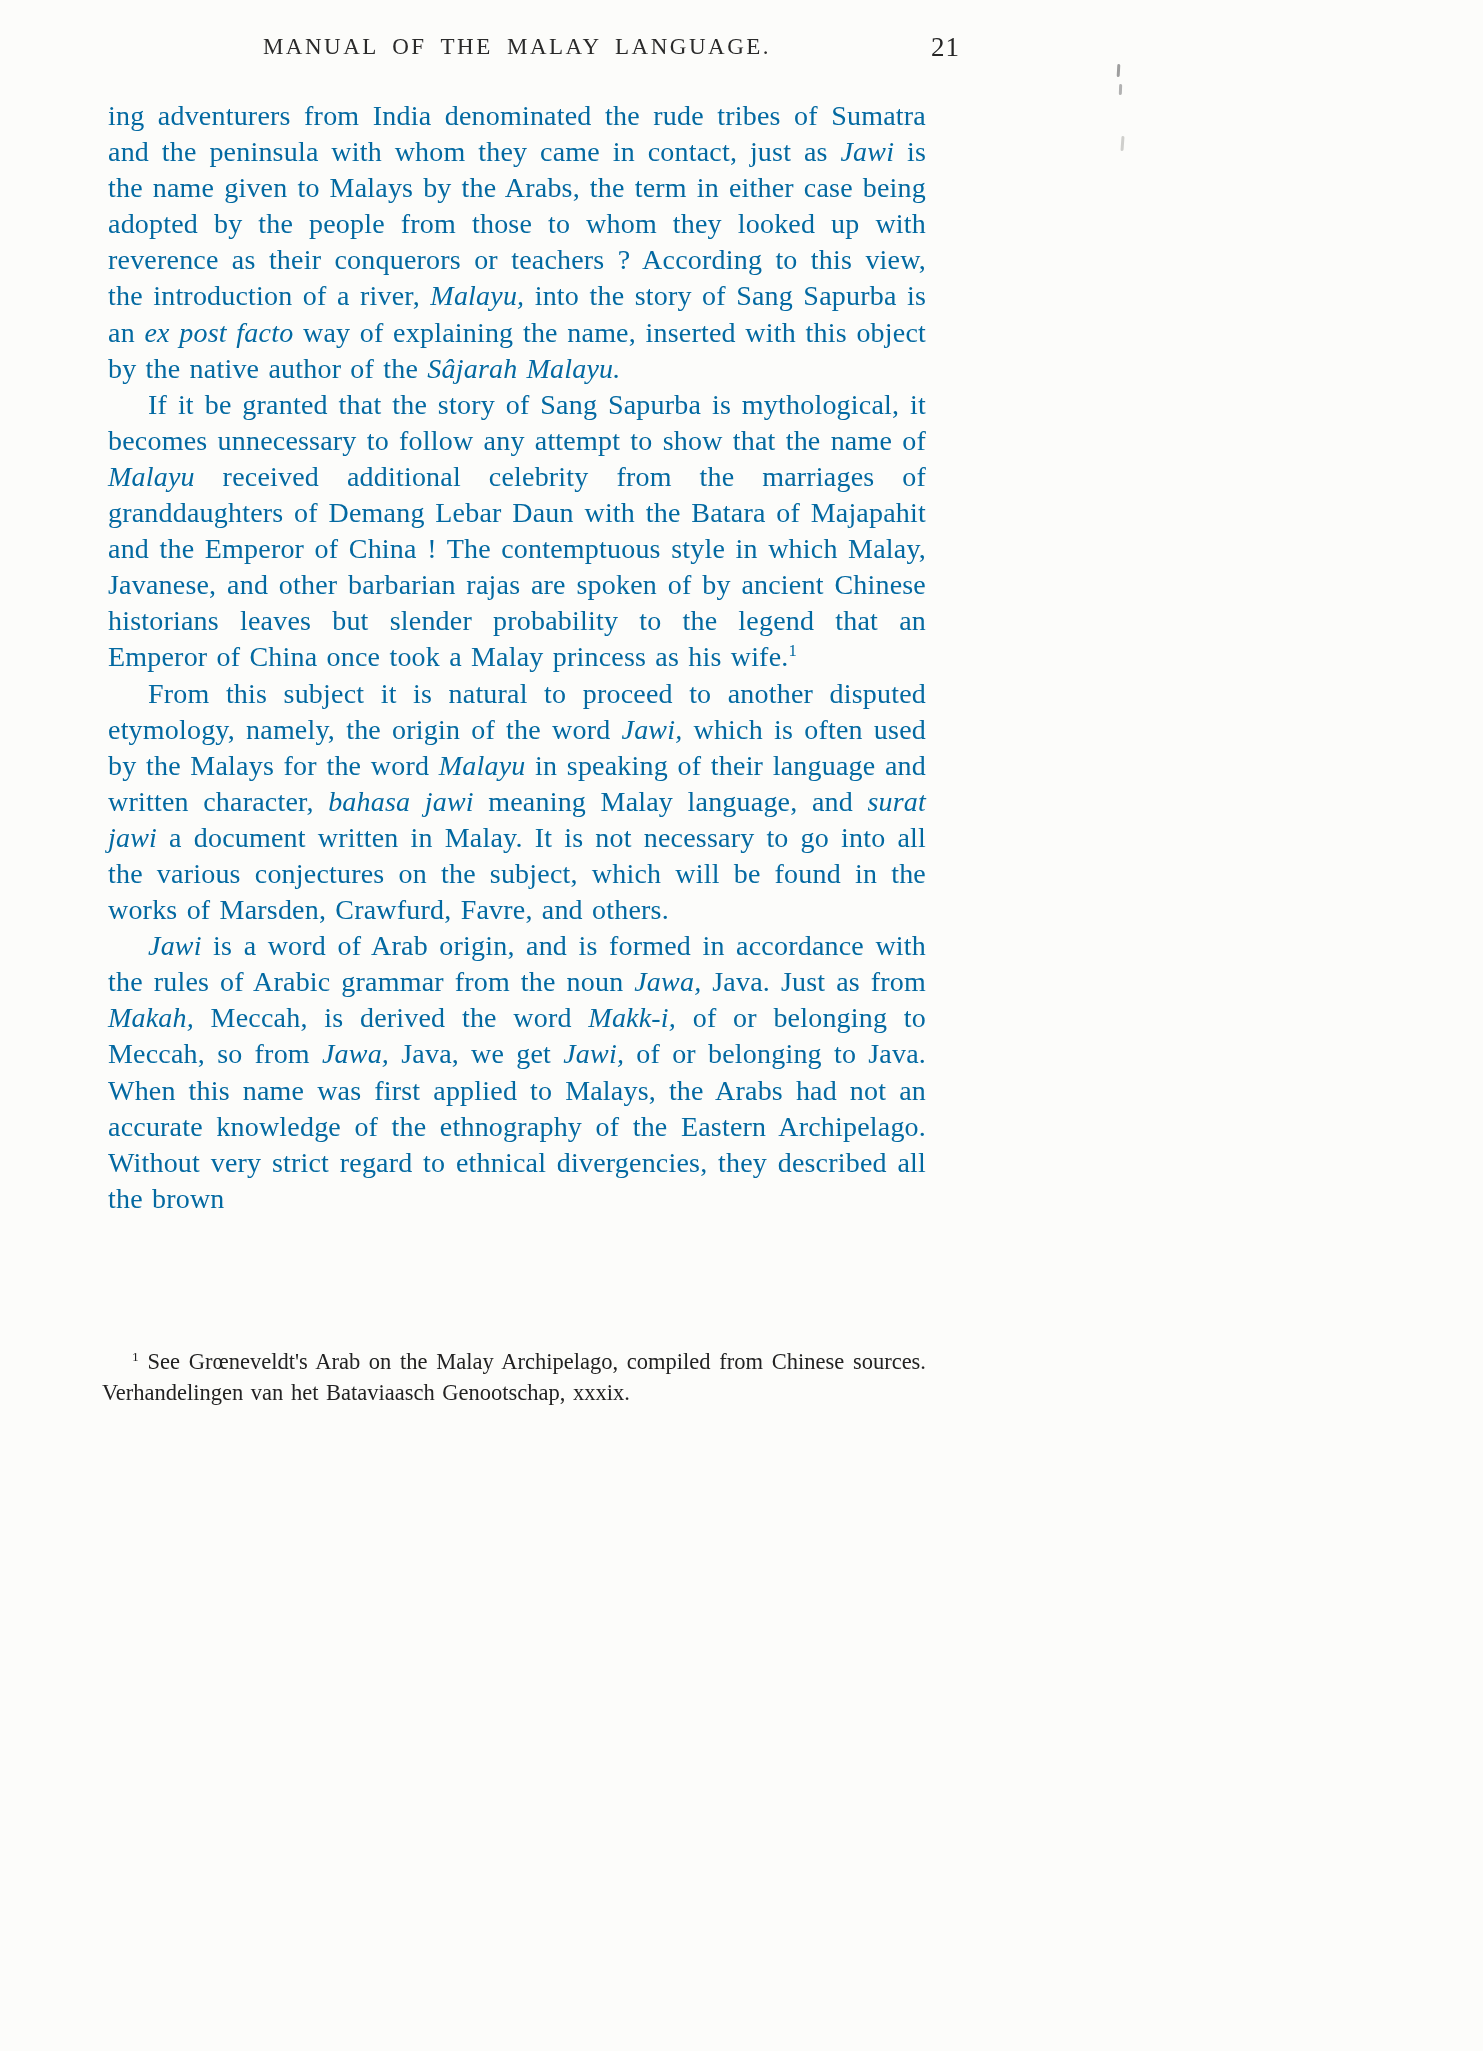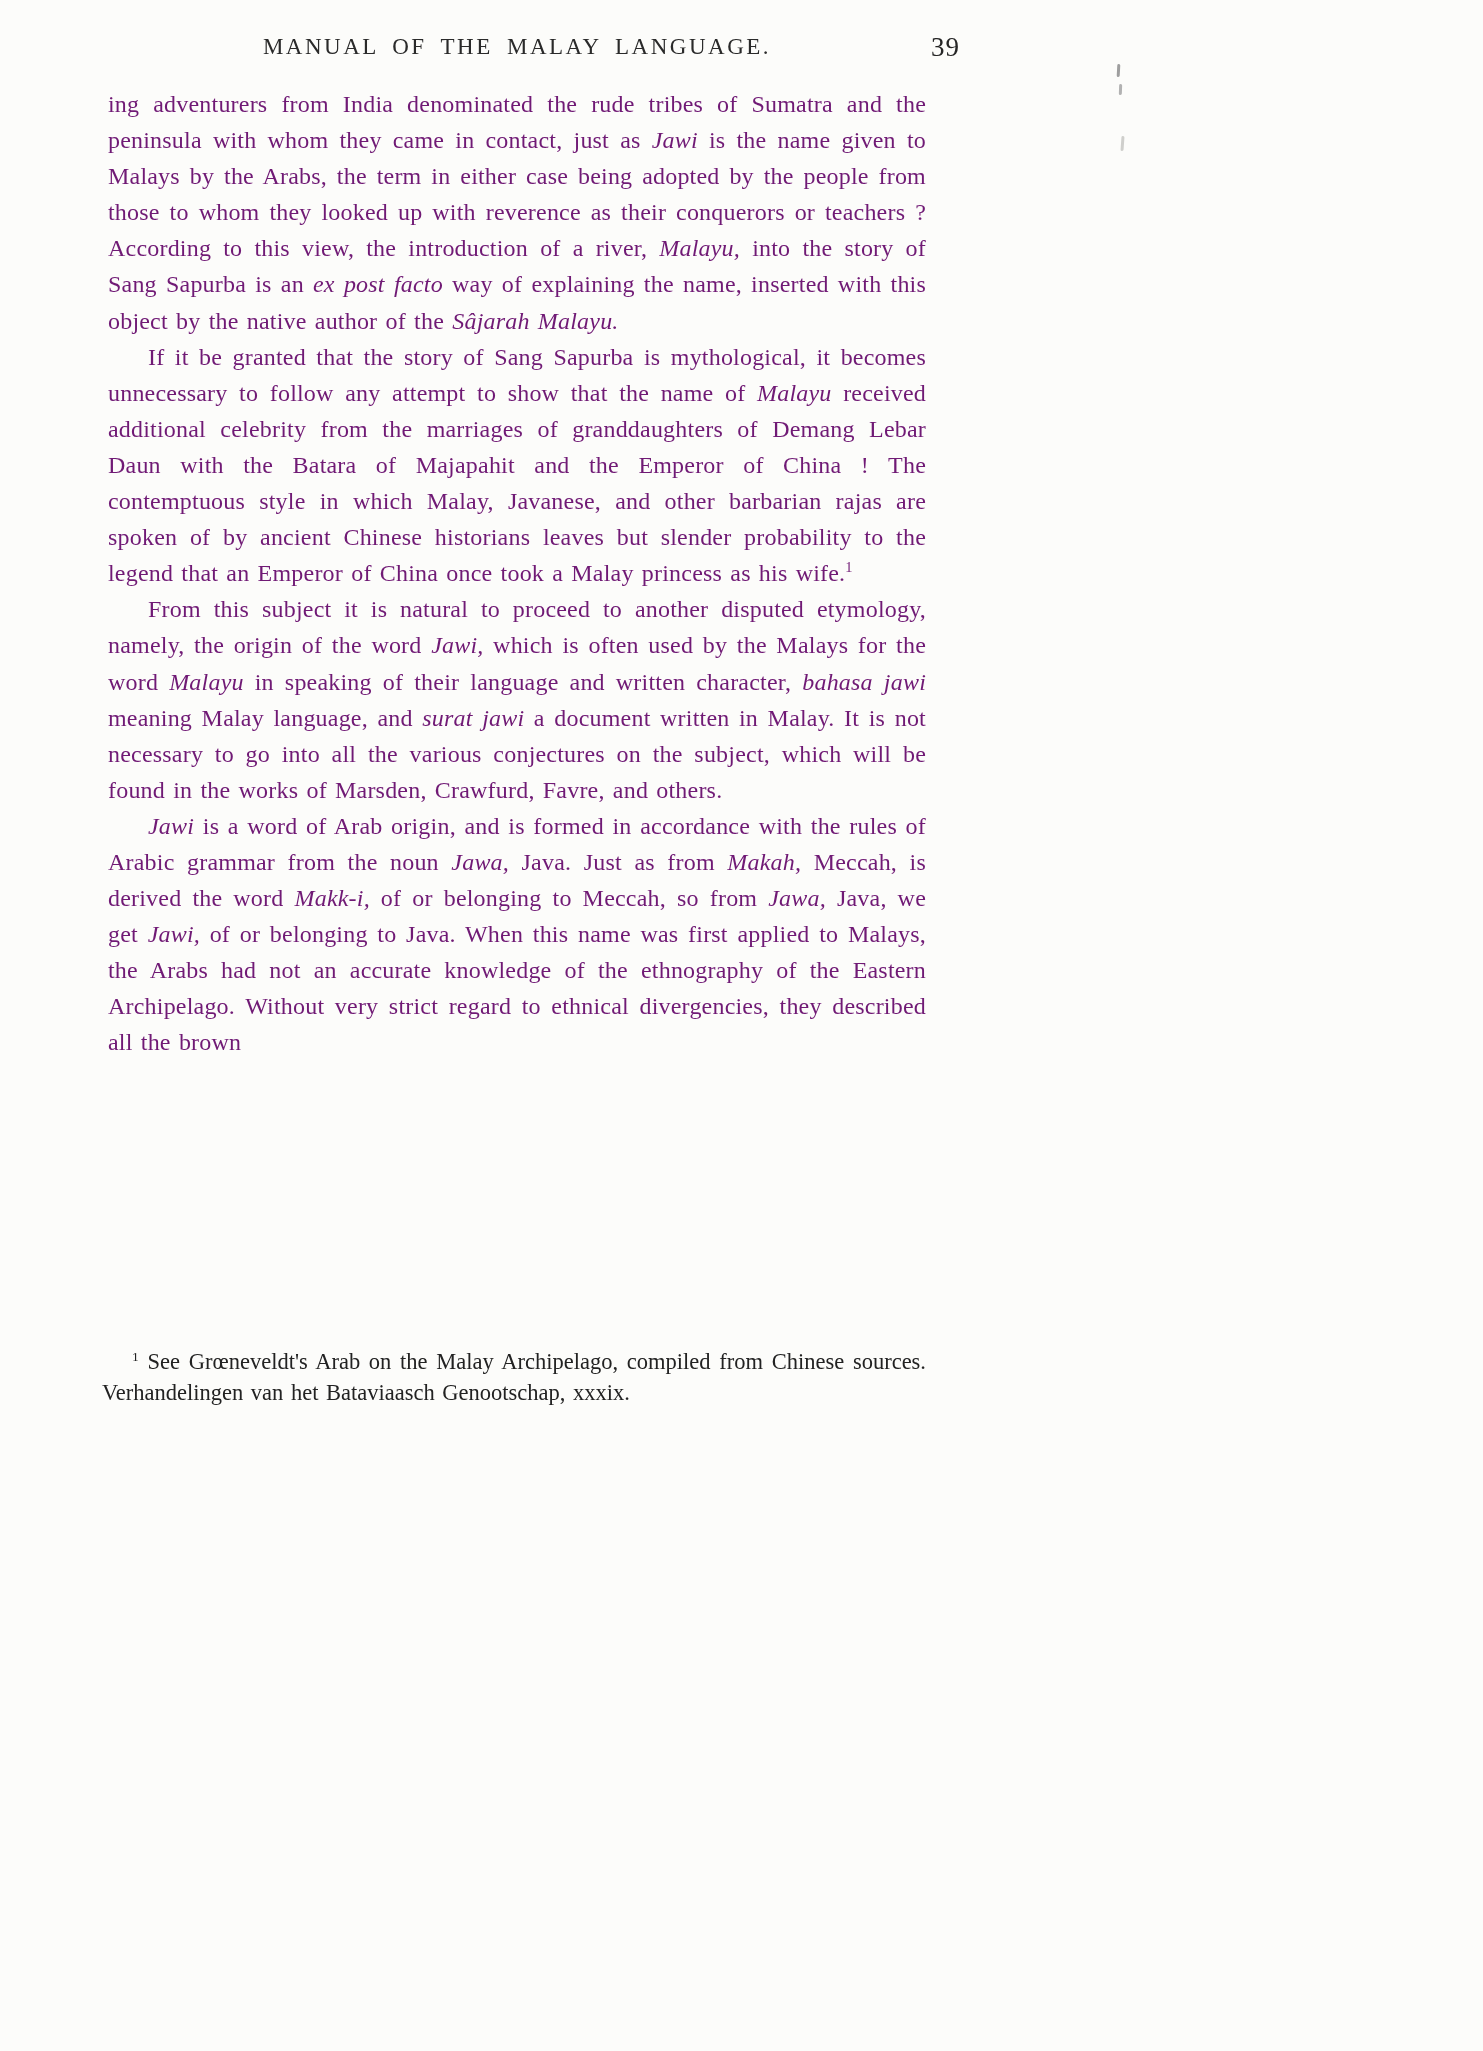--- a/index.html
+++ b/index.html
@@ -38,29 +38,29 @@
   .page-number {
     position: absolute;
     right: -34px;
     top: 0px;
     font-size: 27px;
     letter-spacing: 1px;
     color: #262626;
   }
   .text-block {
     position: absolute;
-    top: 86px;
+    top: 98px;
     left: 108px;
     width: 818px;
-    font-size: 24px;
+    font-size: 28px;
     line-height: 36.1px;
     text-align: justify;
     word-spacing: 2px;
     letter-spacing: 0.2px;
-    color: #701a75;
+    color: #0369a1;
   }
   .para { margin: 0; }
   .para.indent { text-indent: 40px; }
   .it { font-style: italic; }
   sup {
     font-size: 0.6em;
     vertical-align: super;
     line-height: 0;
   }
   .footnote {
@@ -83,21 +83,21 @@
   .mark2 { left: 1119px; top: 84px; width: 3px; height: 11px; background: #b2b2b2; transform: rotate(2deg); }
   .mark3 { left: 1121px; top: 136px; width: 3px; height: 15px; background: #cfcfcc; transform: rotate(4deg); }
 </style>
 </head>
 <body>
 
 <div class="page">
 
   <div class="header">
     <span class="running-title">MANUAL OF THE MALAY LANGUAGE.</span>
-    <span class="page-number">39</span>
+    <span class="page-number">21</span>
   </div>
 
   <div class="text-block">
       <p class="para"><span>ing adventurers from India denominated the rude tribes of Sumatra and the peninsula with whom they came in contact, just as </span><span class="it">Jawi</span><span> is the name given to Malays by the Arabs, the term in either case being adopted by the people from those to whom they looked up with reverence as their conquerors or teachers ?  According to this view, the introduction of a river, </span><span class="it">Malayu,</span><span> into the story of Sang Sapurba is an </span><span class="it">ex post facto</span><span> way of explaining the name, inserted with this object by the native author of the </span><span class="it">Sâjarah Malayu.</span></p>
       <p class="para indent"><span>If it be granted that the story of Sang Sapurba is mythological, it becomes unnecessary to follow any attempt to show that the name of </span><span class="it">Malayu</span><span> received additional celebrity from the marriages of granddaughters of Demang Lebar Daun with the Batara of Majapahit and the Emperor of China !  The contemptuous style in which Malay, Javanese, and other barbarian rajas are spoken of by ancient Chinese historians leaves but slender probability to the legend that an Emperor of China once took a Malay princess as his wife.</span><sup>1</sup></p>
       <p class="para indent"><span>From this subject it is natural to proceed to another disputed etymology, namely, the origin of the word </span><span class="it">Jawi,</span><span> which is often used by the Malays for the word </span><span class="it">Malayu</span><span> in speaking of their language and written character, </span><span class="it">bahasa jawi</span><span> meaning Malay language, and </span><span class="it">surat jawi</span><span> a document written in Malay. It is not necessary to go into all the various conjectures on the subject, which will be found in the works of Marsden, Crawfurd, Favre, and others.</span></p>
       <p class="para indent"><span class="it">Jawi</span><span> is a word of Arab origin, and is formed in accordance with the rules of Arabic grammar from the noun </span><span class="it">Jawa,</span><span> Java. Just as from </span><span class="it">Makah,</span><span> Meccah, is derived the word </span><span class="it">Makk-i,</span><span> of or belonging to Meccah, so from </span><span class="it">Jawa,</span><span> Java, we get </span><span class="it">Jawi,</span><span> of or belonging to Java.  When this name was first applied to Malays, the Arabs had not an accurate knowledge of the ethnography of the Eastern Archipelago.  Without very strict regard to ethnical divergencies, they described all the brown</span></p>
     </div>
 
   <div class="footnote"><sup>1</sup><span> See Grœneveldt's Arab on the Malay Archipelago, compiled from Chinese sources.  Verhandelingen van het Bataviaasch Genootschap, xxxix.</span></div>

